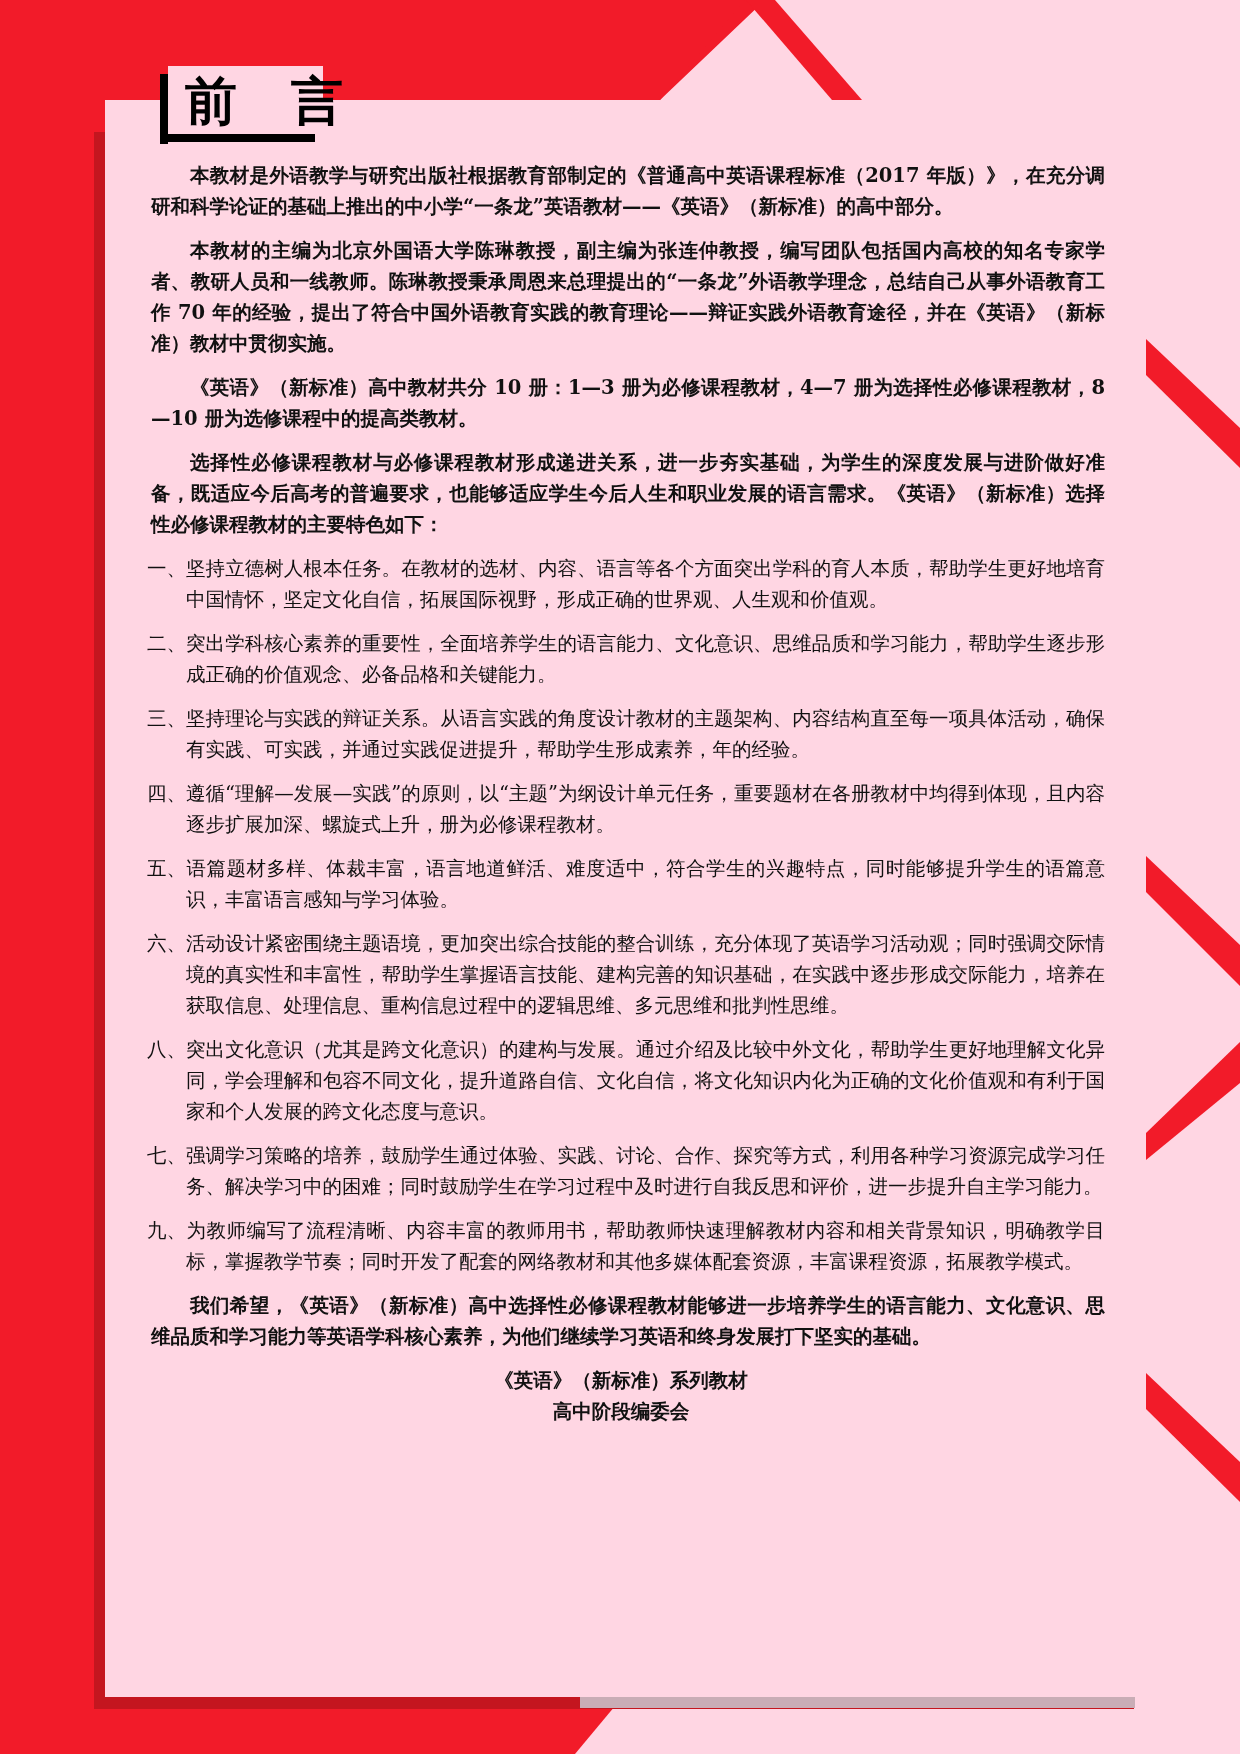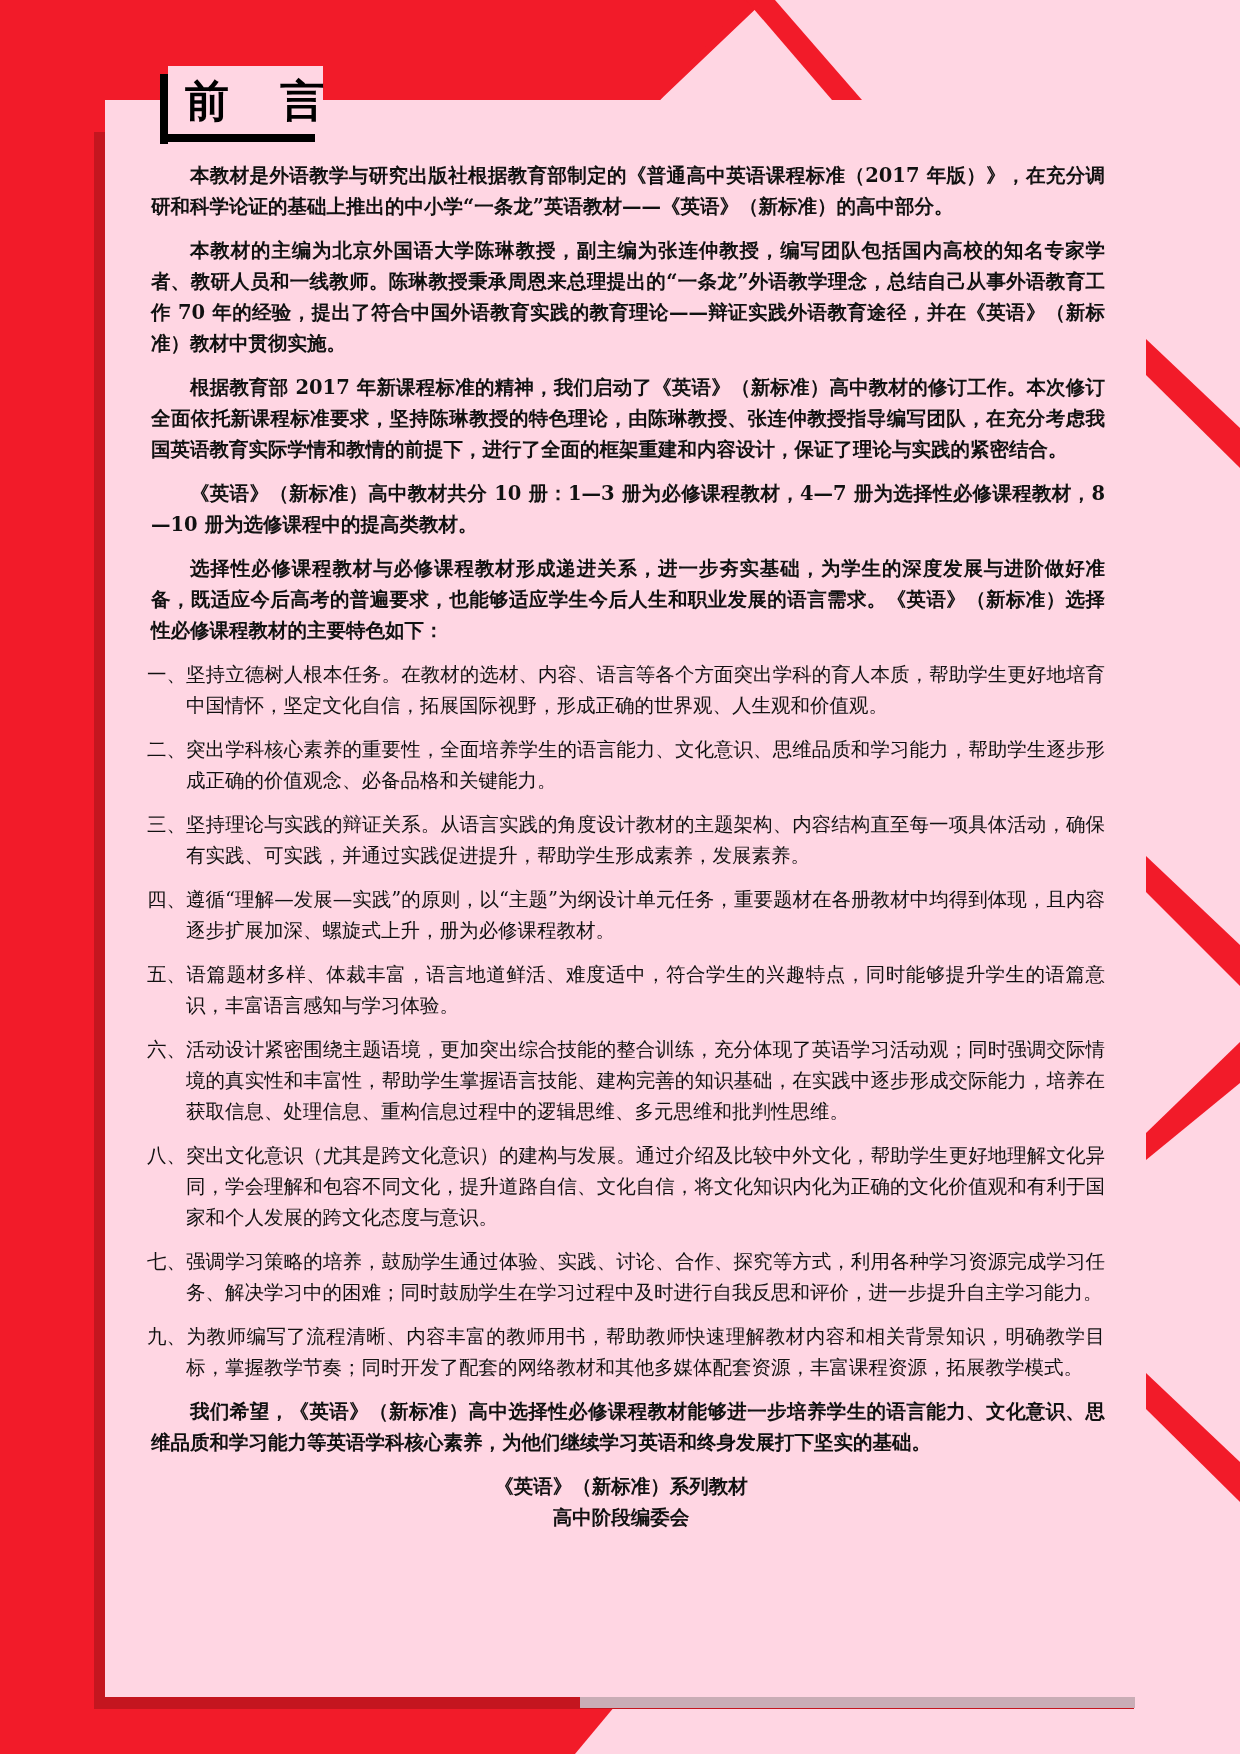--- a/index.html
+++ b/index.html
@@ -13,21 +13,21 @@
   .panel-shadow-left { position: absolute; left: 94px; top: 132px; width: 12px; height: 1572px; background: #C4161F; z-index: 1; }
   .panel-shadow-bottom { position: absolute; left: 94px; top: 1697px; width: 1040px; height: 12px; background: #C4161F; z-index: 1; }
   .panel-shadow-bottom-grey { position: absolute; left: 580px; top: 1697px; width: 555px; height: 11px; background: #C9ADB6; z-index: 1; }
   .panel { position: absolute; left: 105px; top: 100px; width: 1030px; height: 1597px; background: #FFD6E3; z-index: 2; }
   .title-bracket-v { position: absolute; left: 160px; top: 74px; width: 8px; height: 70px; background: #000; z-index: 5; }
   .title-bracket-h { position: absolute; left: 160px; top: 134px; width: 155px; height: 8px; background: #000; z-index: 5; }
   .title-square { position: absolute; left: 168px; top: 66px; width: 155px; height: 68px; background: #FFD6E3; z-index: 4; }
   .title-text {
     position: absolute; left: 185px; top: 74px; z-index: 6;
     font-family: "DejaVu Sans", "Liberation Sans", sans-serif;
-    font-weight: bold; font-size: 44px; letter-spacing: 18px; color: #000; line-height: 54px;
+    font-weight: bold; font-size: 52px; letter-spacing: 18px; color: #000; line-height: 54px;
   }
 
   .content { position: absolute; left: 147px; top: 160px; width: 958px; z-index: 6; font-size: 19.5px; line-height: 31px; }
   .para { margin: 0 0 13px 4px; text-indent: 2em; text-align: justify; }
   .para.bold { font-weight: bold; }
   .item { margin: 0 0 13px 0; padding-left: 2em; text-indent: -2em; text-align: justify; }
   .item .num { display: inline-block; width: 2em; text-indent: 0; }
   .signature { text-align: center; font-weight: bold; margin-top: 6px; line-height: 31px; padding-right: 10px; }
 </style>
 </head>
@@ -55,27 +55,26 @@
 <div class="panel"></div>
 
 <div class="title-square"></div>
 <div class="title-bracket-v"></div>
 <div class="title-bracket-h"></div>
 <div class="title-text">前 言</div>
 
 <div class="content">
   <p class="para bold">本教材是外语教学与研究出版社根据教育部制定的《普通高中英语课程标准（2017 年版）》，在充分调研和科学论证的基础上推出的中小学“一条龙”英语教材——《英语》（新标准）的高中部分。</p>
   <p class="para bold">本教材的主编为北京外国语大学陈琳教授，副主编为张连仲教授，编写团队包括国内高校的知名专家学者、教研人员和一线教师。陈琳教授秉承周恩来总理提出的“一条龙”外语教学理念，总结自己从事外语教育工作 70 年的经验，提出了符合中国外语教育实践的教育理论——辩证实践外语教育途径，并在《英语》（新标准）教材中贯彻实施。</p>
-  <p class="para bold">根据教育部 2017 年新课程标准的精神，我们启动了《英语》（新标准）高中教材的修订工作。本次修订全面依托新课程标准要求，坚持陈琳教授的特色理论，由陈琳教授、张连仲教授指导编写团队，在充分考虑我国英语教育实际学情和教情的前提下，进行了全面的框架重建和内容设计，保证了理论与实践的紧密结合。</p>
   <p class="para bold">《英语》（新标准）高中教材共分 10 册：1—3 册为必修课程教材，4—7 册为选择性必修课程教材，8—10 册为选修课程中的提高类教材。</p>
   <p class="para bold">选择性必修课程教材与必修课程教材形成递进关系，进一步夯实基础，为学生的深度发展与进阶做好准备，既适应今后高考的普遍要求，也能够适应学生今后人生和职业发展的语言需求。《英语》（新标准）选择性必修课程教材的主要特色如下：</p>
 
   <p class="item"><span class="num">一、</span><span>坚持立德树人根本任务。在教材的选材、内容、语言等各个方面突出学科的育人本质，帮助学生更好地培育中国情怀，坚定文化自信，拓展国际视野，形成正确的世界观、人生观和价值观。</span></p>
   <p class="item"><span class="num">二、</span><span>突出学科核心素养的重要性，全面培养学生的语言能力、文化意识、思维品质和学习能力，帮助学生逐步形成正确的价值观念、必备品格和关键能力。</span></p>
-  <p class="item"><span class="num">三、</span><span>坚持理论与实践的辩证关系。从语言实践的角度设计教材的主题架构、内容结构直至每一项具体活动，确保有实践、可实践，并通过实践促进提升，帮助学生形成素养，发展素养。</span></p>
+  <p class="item"><span class="num">三、</span><span>坚持理论与实践的辩证关系。从语言实践的角度设计教材的主题架构、内容结构直至每一项具体活动，确保有实践、可实践，并通过实践促进提升，帮助学生形成素养，年的经验。</span></p>
   <p class="item"><span class="num">四、</span><span>遵循“理解—发展—实践”的原则，以“主题”为纲设计单元任务，重要题材在各册教材中均得到体现，且内容逐步扩展加深、螺旋式上升，册为必修课程教材。</span></p>
   <p class="item"><span class="num">五、</span><span>语篇题材多样、体裁丰富，语言地道鲜活、难度适中，符合学生的兴趣特点，同时能够提升学生的语篇意识，丰富语言感知与学习体验。</span></p>
   <p class="item"><span class="num">六、</span><span>活动设计紧密围绕主题语境，更加突出综合技能的整合训练，充分体现了英语学习活动观；同时强调交际情境的真实性和丰富性，帮助学生掌握语言技能、建构完善的知识基础，在实践中逐步形成交际能力，培养在获取信息、处理信息、重构信息过程中的逻辑思维、多元思维和批判性思维。</span></p>
   <p class="item"><span class="num">八、</span><span>突出文化意识（尤其是跨文化意识）的建构与发展。通过介绍及比较中外文化，帮助学生更好地理解文化异同，学会理解和包容不同文化，提升道路自信、文化自信，将文化知识内化为正确的文化价值观和有利于国家和个人发展的跨文化态度与意识。</span></p>
   <p class="item"><span class="num">七、</span><span>强调学习策略的培养，鼓励学生通过体验、实践、讨论、合作、探究等方式，利用各种学习资源完成学习任务、解决学习中的困难；同时鼓励学生在学习过程中及时进行自我反思和评价，进一步提升自主学习能力。</span></p>
   <p class="item"><span class="num">九、</span><span>为教师编写了流程清晰、内容丰富的教师用书，帮助教师快速理解教材内容和相关背景知识，明确教学目标，掌握教学节奏；同时开发了配套的网络教材和其他多媒体配套资源，丰富课程资源，拓展教学模式。</span></p>
 
   <p class="para bold">我们希望，《英语》（新标准）高中选择性必修课程教材能够进一步培养学生的语言能力、文化意识、思维品质和学习能力等英语学科核心素养，为他们继续学习英语和终身发展打下坚实的基础。</p>
 
   <div class="signature">

